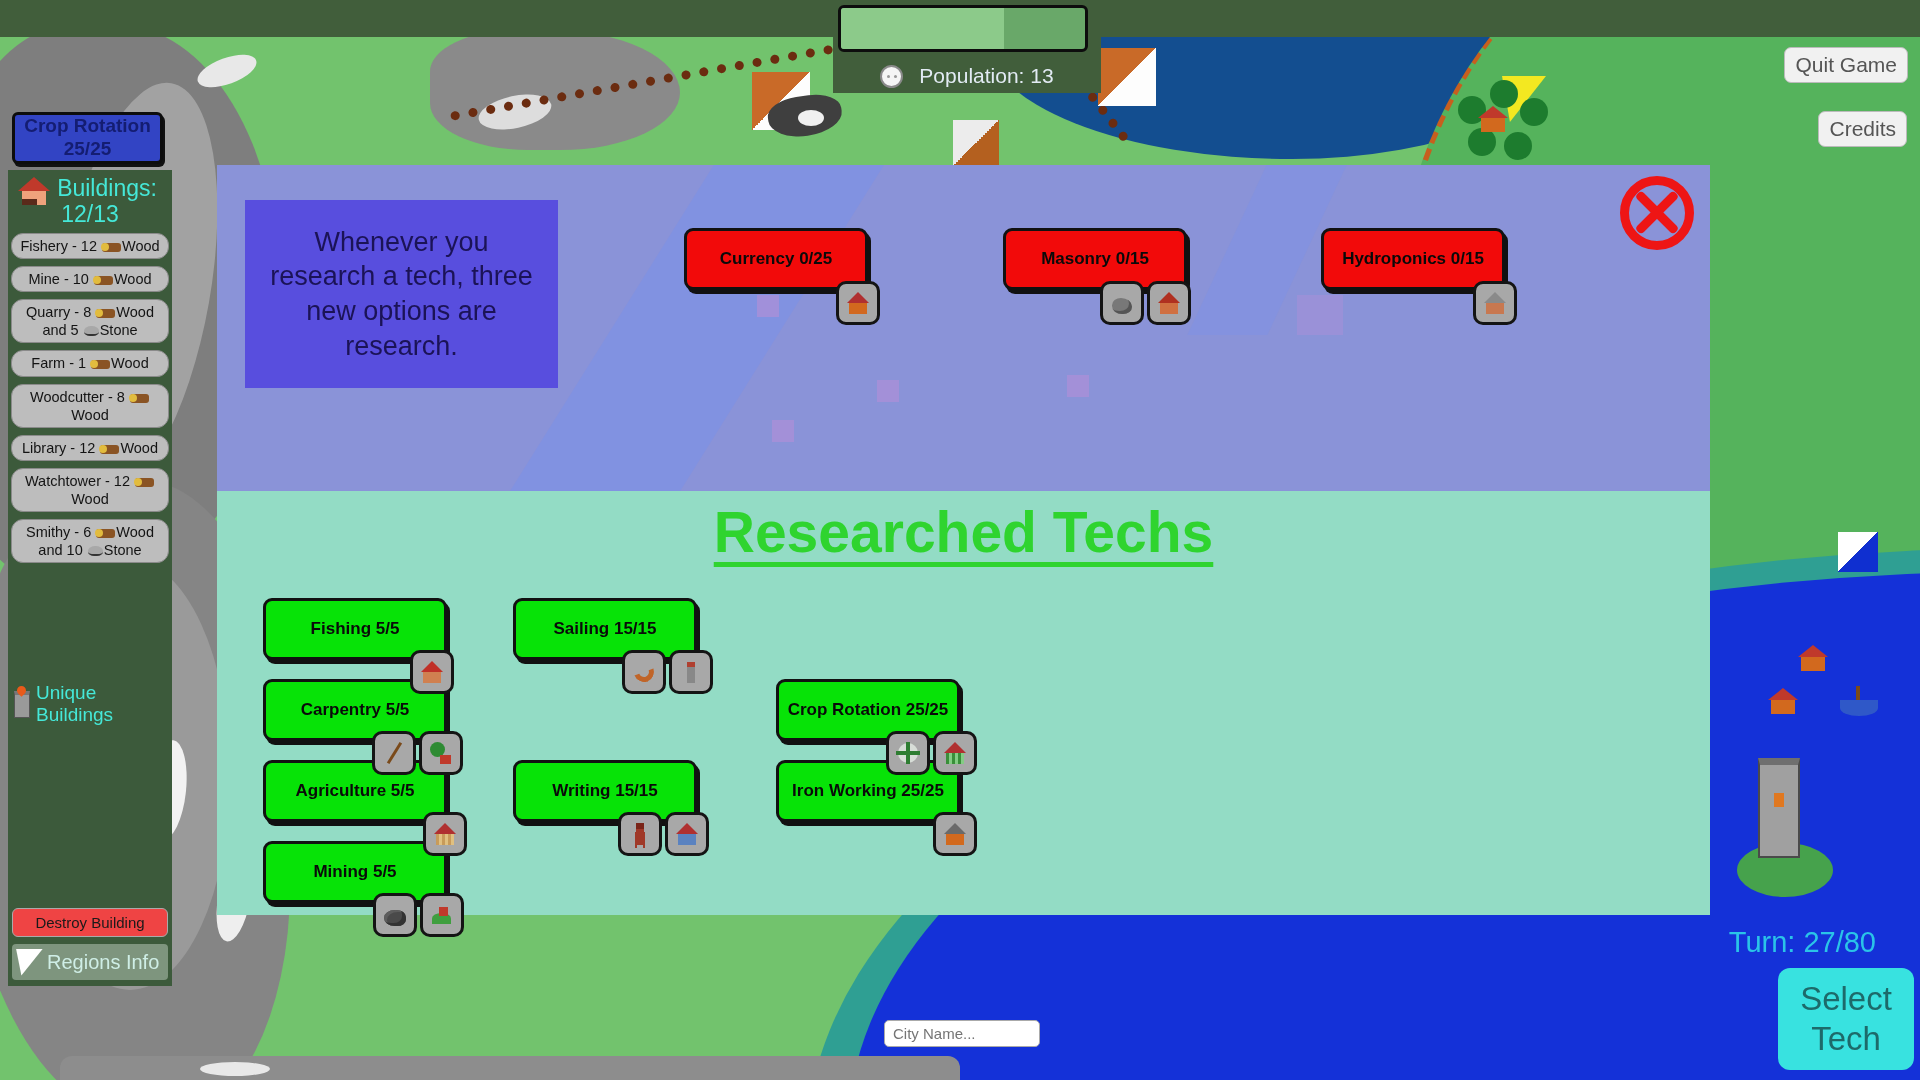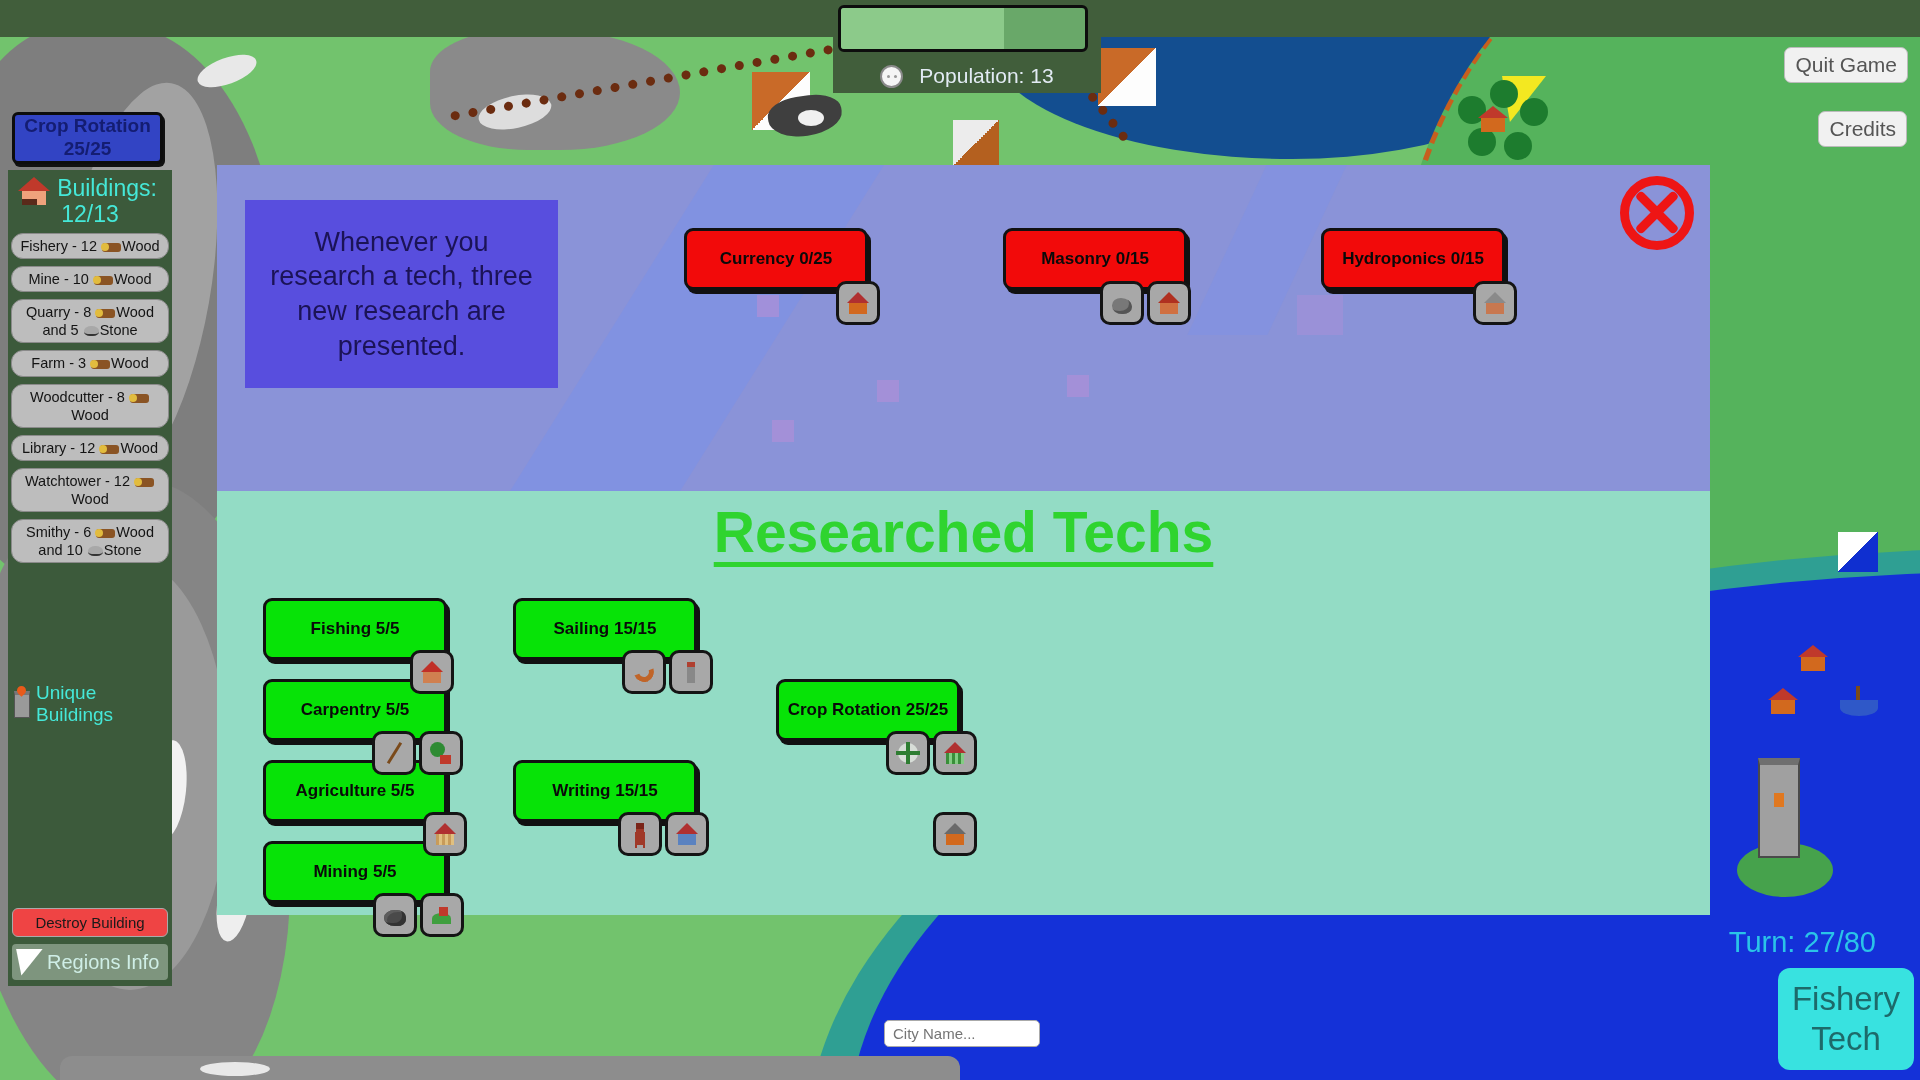--- a/index.html
+++ b/index.html
@@ -268,21 +268,21 @@
   <div class="abs panel-top">
     <div class="abs river1"></div>
     <div class="abs river2"></div>
     <div class="abs pdot" style="left:540px;top:130px;"></div>
     <div class="abs pdot" style="left:660px;top:215px;"></div>
     <div class="abs pdot" style="left:850px;top:210px;"></div>
     <div class="abs pdot pdot-big" style="left:1080px;top:130px;"></div>
     <div class="abs pdot" style="left:555px;top:255px;"></div>
 
     <div class="abs infobox">
-      <span>Whenever you research a tech, three new research are presented.</span>
+      <span>Whenever you research a tech, three new options are research.</span>
     </div>
 
     <div class="abs tech-btn tech-red av0">
       <span>Currency 0/25</span>
     </div>
     <div class="abs tech-btn tech-red av1">
       <span>Masonry 0/15</span>
     </div>
     <div class="abs tech-btn tech-red av2">
       <span>Hydroponics 0/15</span>
@@ -322,20 +322,23 @@
       <span>Carpentry 5/5</span>
       </div>
     <div class="abs tech-btn tech-green rt3">
       <span>Crop Rotation 25/25</span>
       </div>
     <div class="abs tech-btn tech-green rt4">
       <span>Agriculture 5/5</span>
       </div>
     <div class="abs tech-btn tech-green rt5">
       <span>Writing 15/15</span>
+      </div>
+    <div class="abs tech-btn tech-green rt6">
+      <span>Iron Working 25/25</span>
       </div>
     <div class="abs tech-btn tech-green rt7">
       <span>Mining 5/5</span>
       </div>
 
     <div class="tilerow rtt0">
         <div class="tile">
           <div class="glyph gl-fishery"></div>
         </div>
       </div>
@@ -452,21 +455,21 @@
       <div class="brow">
         <span>Fishery - 12</span> <span class="w-ic"></span><span>Wood</span>
       </div>
       <div class="brow">
         <span>Mine - 10</span> <span class="w-ic"></span><span>Wood</span>
       </div>
       <div class="brow">
         <span>Quarry - 8</span> <span class="w-ic"></span><span>Wood and 5</span> <span class="s-ic"></span><span>Stone</span>
       </div>
       <div class="brow">
-        <span>Farm - 3</span> <span class="w-ic"></span><span>Wood</span>
+        <span>Farm - 1</span> <span class="w-ic"></span><span>Wood</span>
       </div>
       <div class="brow">
         <span>Woodcutter - 8</span> <span class="w-ic"></span><span>Wood</span>
       </div>
       <div class="brow">
         <span>Library - 12</span> <span class="w-ic"></span><span>Wood</span>
       </div>
       <div class="brow">
         <span>Watchtower - 12</span> <span class="w-ic"></span><span>Wood</span>
       </div>
@@ -483,16 +486,16 @@
     </div>
     <div class="regions">
       <span class="ic-flag"></span>
       <span>Regions Info</span>
     </div>
   </div>
 
   <input class="cityinput" type="text" placeholder="City Name..." style="">
   <div class="abs turn">Turn: 27/80</div>
   <div class="abs select-tech">
-    <span>Fishery Tech</span>
+    <span>Select Tech</span>
   </div>
 
 </div>
 
 </body></html>

